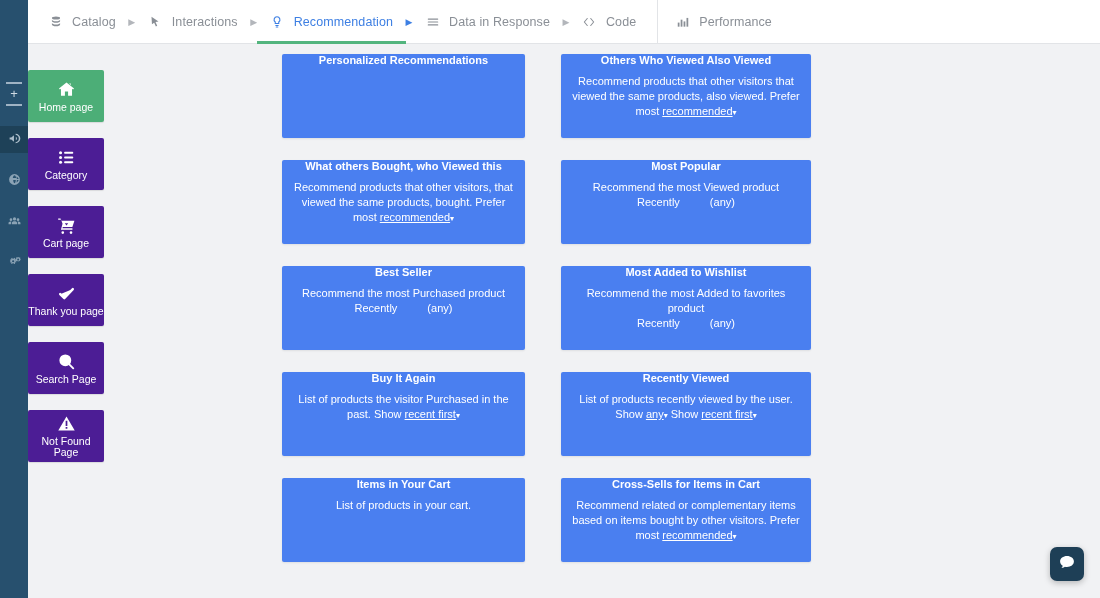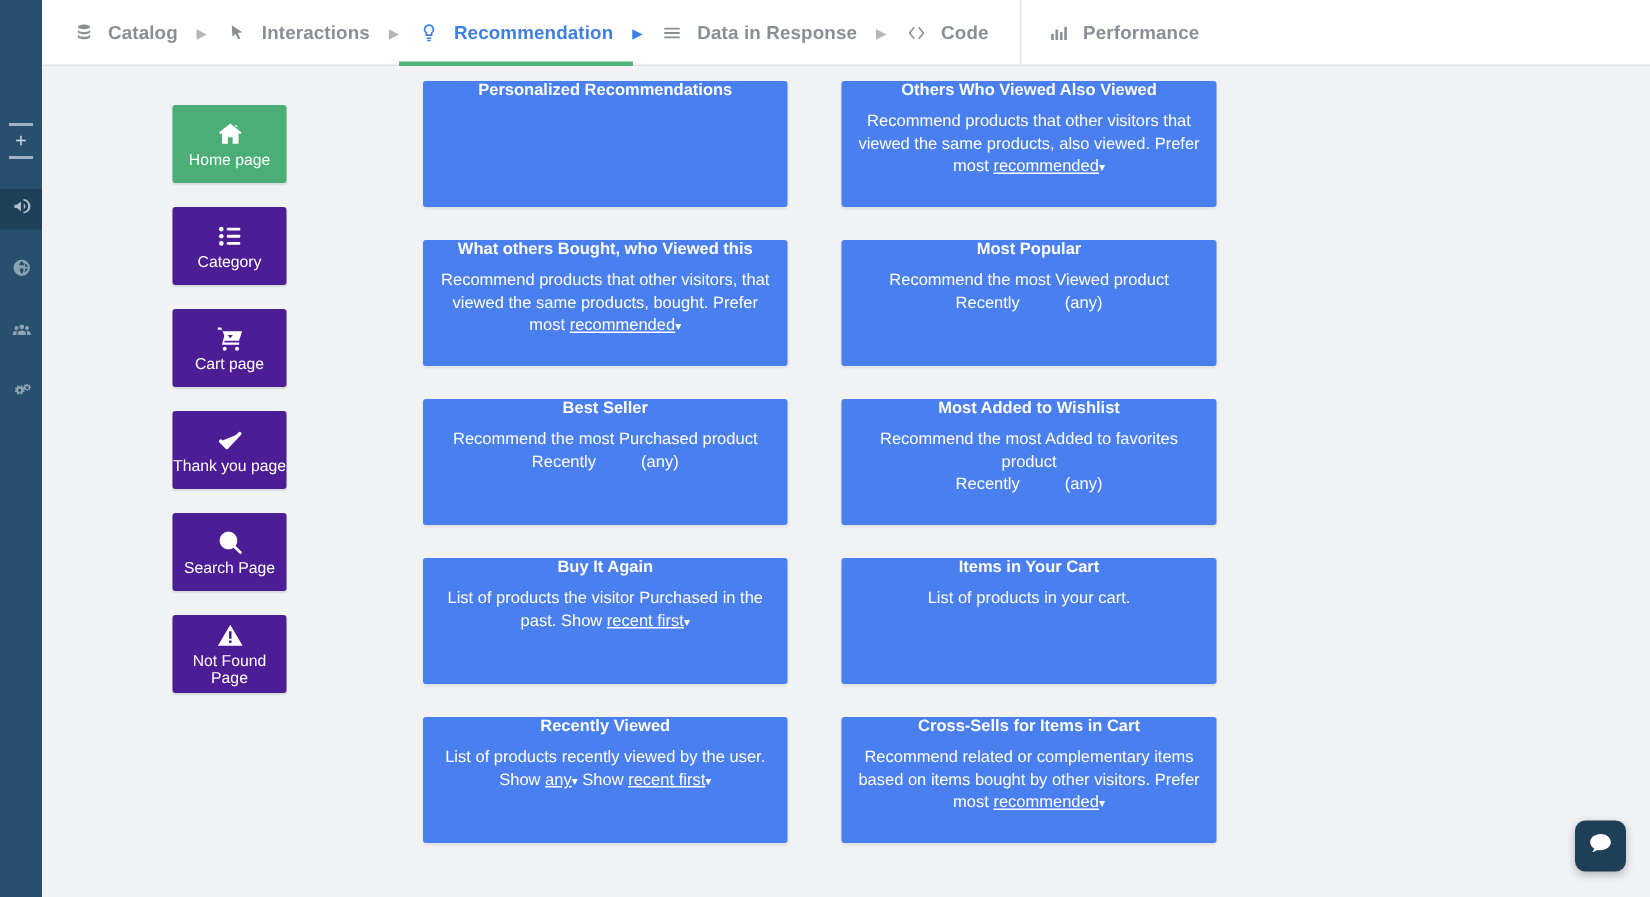--- a/index.html
+++ b/index.html
@@ -48,21 +48,21 @@
     position: relative;
     flex: 0 0 44px;
   }
   .tab {
     display: flex; align-items: center; gap: 9px;
     height: 44px; padding: 0 3px;
     color: #8a8f96; font-size: 12.5px;
     position: relative;
     white-space: nowrap;
   }
-  .tab .tab-label { letter-spacing: .1px; font-weight: bold; }
+  .tab .tab-label { letter-spacing: .1px; }
   .tab.active { color: #3b7ddd; }
   .tab.active .tab-label { color: #3d7fe3; }
   .tab.active::after {
     content: ""; position: absolute; left: -10px; right: -10px; bottom: -1px;
     height: 4px; background: #53b57e;
   }
   .tab-ico { width: 15px; height: 15px; display: flex; align-items: center; justify-content: center; }
   .tab-ico svg { width: 14px; height: 14px; }
   .caret {
     width: 26px; display: flex; align-items: center; justify-content: center;
@@ -73,21 +73,21 @@
     width: 1px; height: 44px; background: #e2e4e7; margin: 0 14px 0 18px;
   }
 
   
   .body-region { flex: 1 1 auto; display: flex; background: #f1f2f4; min-height: 0; position: relative; }
 
   
   .pagebar {
     width: 250px; flex: 0 0 250px;
     padding-top: 26px;
-    display: flex; flex-direction: column; align-items: center;
+    display: flex; flex-direction: column; 
   }
   .page-btn {
     width: 76px; height: 52px;
     background: #4c1d95; color: #fff;
     border-radius: 2px;
     display: flex; flex-direction: column; align-items: center; justify-content: center;
     gap: 3px;
     margin-bottom: 16px;
     font-size: 10.5px;
     text-align: center;
@@ -359,26 +359,26 @@
               <div class="opts-row">
                 <span class="opt">Recently</span>
                 <span class="opt">(any)</span>
               </div>
             </div>
             <div class="card">
               <div class="card-title">Buy It Again</div>
               <div class="card-desc"><span>List of products the visitor Purchased in the past.</span><span> Show </span><span class="opt">recent first</span></div>
             </div>
             <div class="card">
+              <div class="card-title">Recently Viewed</div>
+              <div class="card-desc"><span>List of products recently viewed by the user. Show </span><span class="opt">any</span><span> Show </span><span class="opt">recent first</span></div>
+            </div>
+            <div class="card">
               <div class="card-title">Items in Your Cart</div>
               <div class="card-desc"><span>List of products in your cart.</span></div>
-            </div>
-            <div class="card">
-              <div class="card-title">Recently Viewed</div>
-              <div class="card-desc"><span>List of products recently viewed by the user. Show </span><span class="opt">any</span><span> Show </span><span class="opt">recent first</span></div>
             </div>
             <div class="card">
               <div class="card-title">Cross-Sells for Items in Cart</div>
               <div class="card-desc"><span>Recommend related or complementary items based on items bought by other visitors. Prefer most </span><span class="opt">recommended</span></div>
             </div>
           </div>
       </div>
 
       <div class="chat-fab">
         <span>

